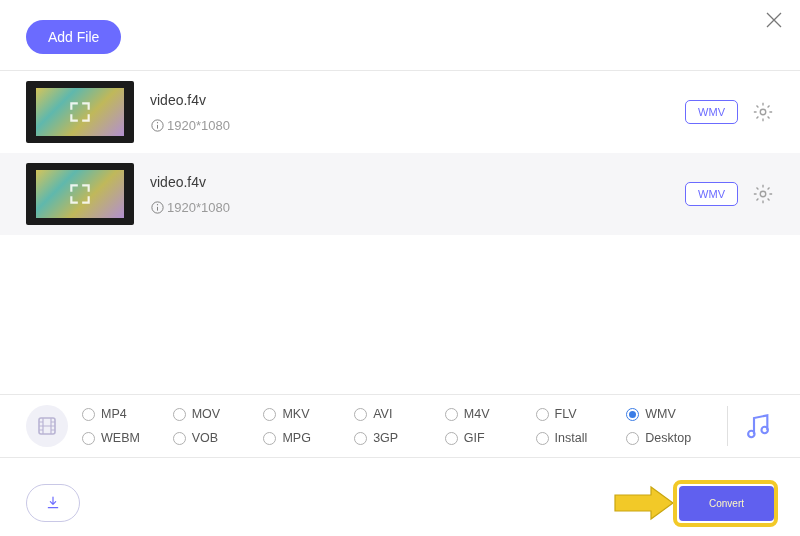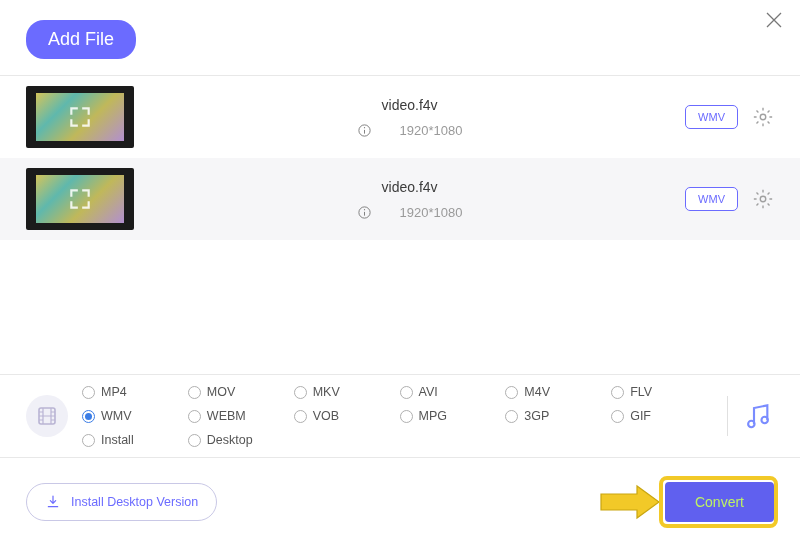--- a/index.html
+++ b/index.html
@@ -25,21 +25,21 @@
   height: 24px;
   cursor: pointer;
 }
 .close-btn svg { width: 100%; height: 100%; }
 .add-file-btn {
   background: #6b6bff;
   color: #fff;
   border: none;
   border-radius: 18px;
   padding: 9px 22px;
-  font-size: 18px;
+  font-size: 14px;
   font-weight: 500;
   cursor: pointer;
 }
 .file-list { padding: 0; }
 .file-row {
   display: flex;
   align-items: center;
   padding: 10px 26px;
   gap: 16px;
 }
@@ -56,23 +56,23 @@
 }
 .thumb-inner {
   width: 88px;
   height: 48px;
   background: linear-gradient(135deg, #d4c45a 0%, #5fb8ad 30%, #c0b85a 60%, #b28fd0 100%);
   display: flex;
   align-items: center;
   justify-content: center;
 }
 .thumb-icon { color: rgba(255,255,255,0.85); }
-.file-meta { flex: 1; display: flex; flex-direction: column; gap: 10px; align-items: center; }
+.file-meta { flex: 1; display: flex; flex-direction: column; gap: 10px; }
 .file-name { font-size: 14px; color: #3c3c3c; }
-.file-dim-row { display: flex; align-items: center; gap: 28px; }
+.file-dim-row { display: flex; align-items: center; gap: 2px; }
 .info-icon { width: 15px; height: 15px; color: #7a7a7a; }
 .file-dim { font-size: 13px; color: #9a9a9a; }
 .file-actions { display: flex; align-items: center; gap: 14px; }
 .format-badge {
   border: 1px solid #6b6bff;
   color: #6b6bff;
   background: #fff;
   border-radius: 5px;
   padding: 5px 12px;
   font-size: 11px;
@@ -102,21 +102,21 @@
   border-radius: 50%;
   background: #f0f0f7;
   display: flex;
   align-items: center;
   justify-content: center;
   color: #b9b4d4;
 }
 .formats-grid {
   flex: 1;
   display: grid;
-  grid-template-columns: repeat(6, 1fr);
+  grid-template-columns: repeat(7, 1fr);
   grid-template-rows: repeat(2, auto);
   column-gap: 4px;
   row-gap: 10px;
 }
 .format-opt {
   display: flex;
   align-items: center;
   gap: 6px;
   font-size: 12.5px;
   color: #555;
@@ -174,22 +174,22 @@
 }
 .arrow-callout {
   width: 62px;
   height: 36px;
   position: relative;
   margin-right: 4px;
 }
 .convert-btn {
   background: #6060ef;
   border: none;
-  color: #bef264;
-  font-size: 14px;
+  color: #fef9c3;
+  font-size: 10px;
   font-weight: 500;
   padding: 12px 30px;
   border-radius: 4px;
   cursor: pointer;
   position: relative;
 }
 .convert-outline {
   position: absolute;
   top: -6px; left: -6px; right: -4px; bottom: -6px;
   border: 4px solid #f2c928;
@@ -340,21 +340,20 @@
       <circle cx="7" cy="18" r="2.4" stroke="currentColor" stroke-width="1.6" fill="none"></circle>
       <circle cx="17" cy="15" r="2.4" stroke="currentColor" stroke-width="1.6" fill="none"></circle>
     </svg>
 </div>
 
 <div class="footer">
   <button class="install-btn">
     <svg width="16" height="16" viewBox="0 0 24 24">
         <path d="M12 3v11m0 0l-4-4m4 4l4-4M5 19h14" stroke="currentColor" stroke-width="1.8" fill="none" stroke-linecap="round"></path>
       </svg>
-    <span>Install Desktop Version</span>
   </button>
   <div class="convert-wrap">
     <svg class="arrow-callout" viewBox="0 0 62 36">
       <path d="M2 10 L38 10 L38 2 L60 18 L38 34 L38 26 L2 26 Z" fill="#f2c928" stroke="#c9a610" stroke-width="1.2"></path>
     </svg>
     <div style="position:relative">
       <button class="convert-btn">Convert</button>
       <div class="convert-outline"></div>
     </div>
   </div>

